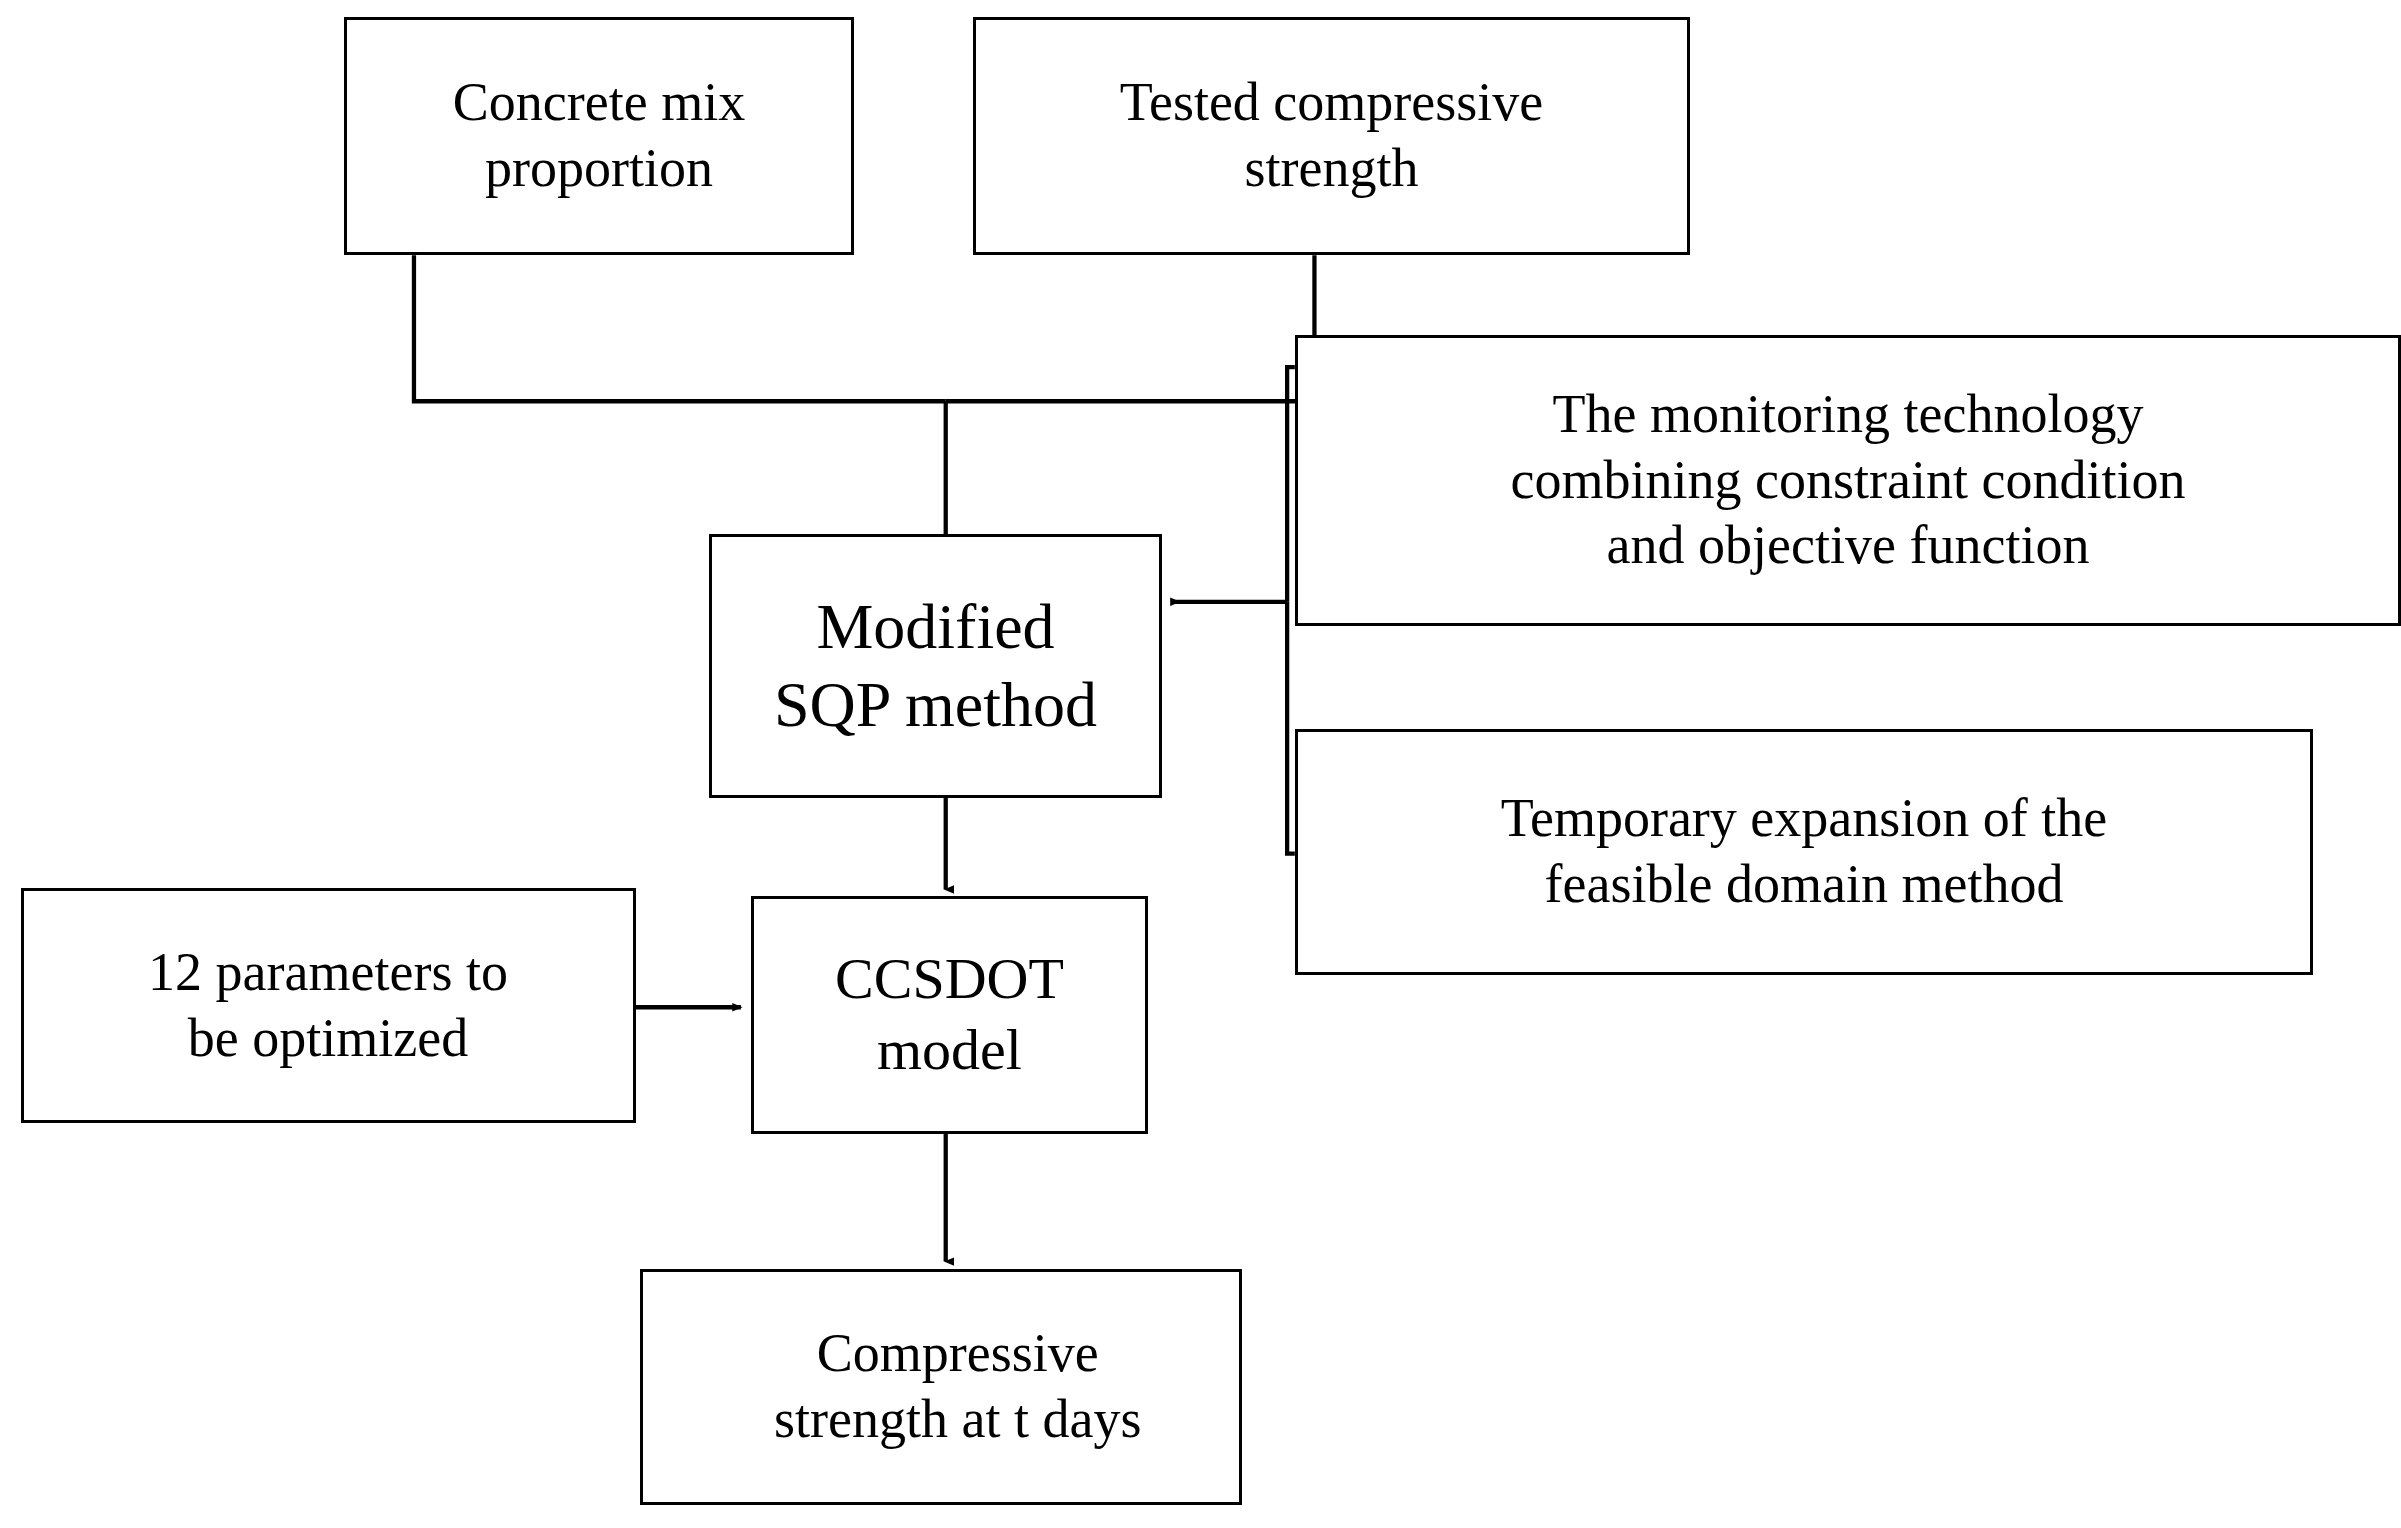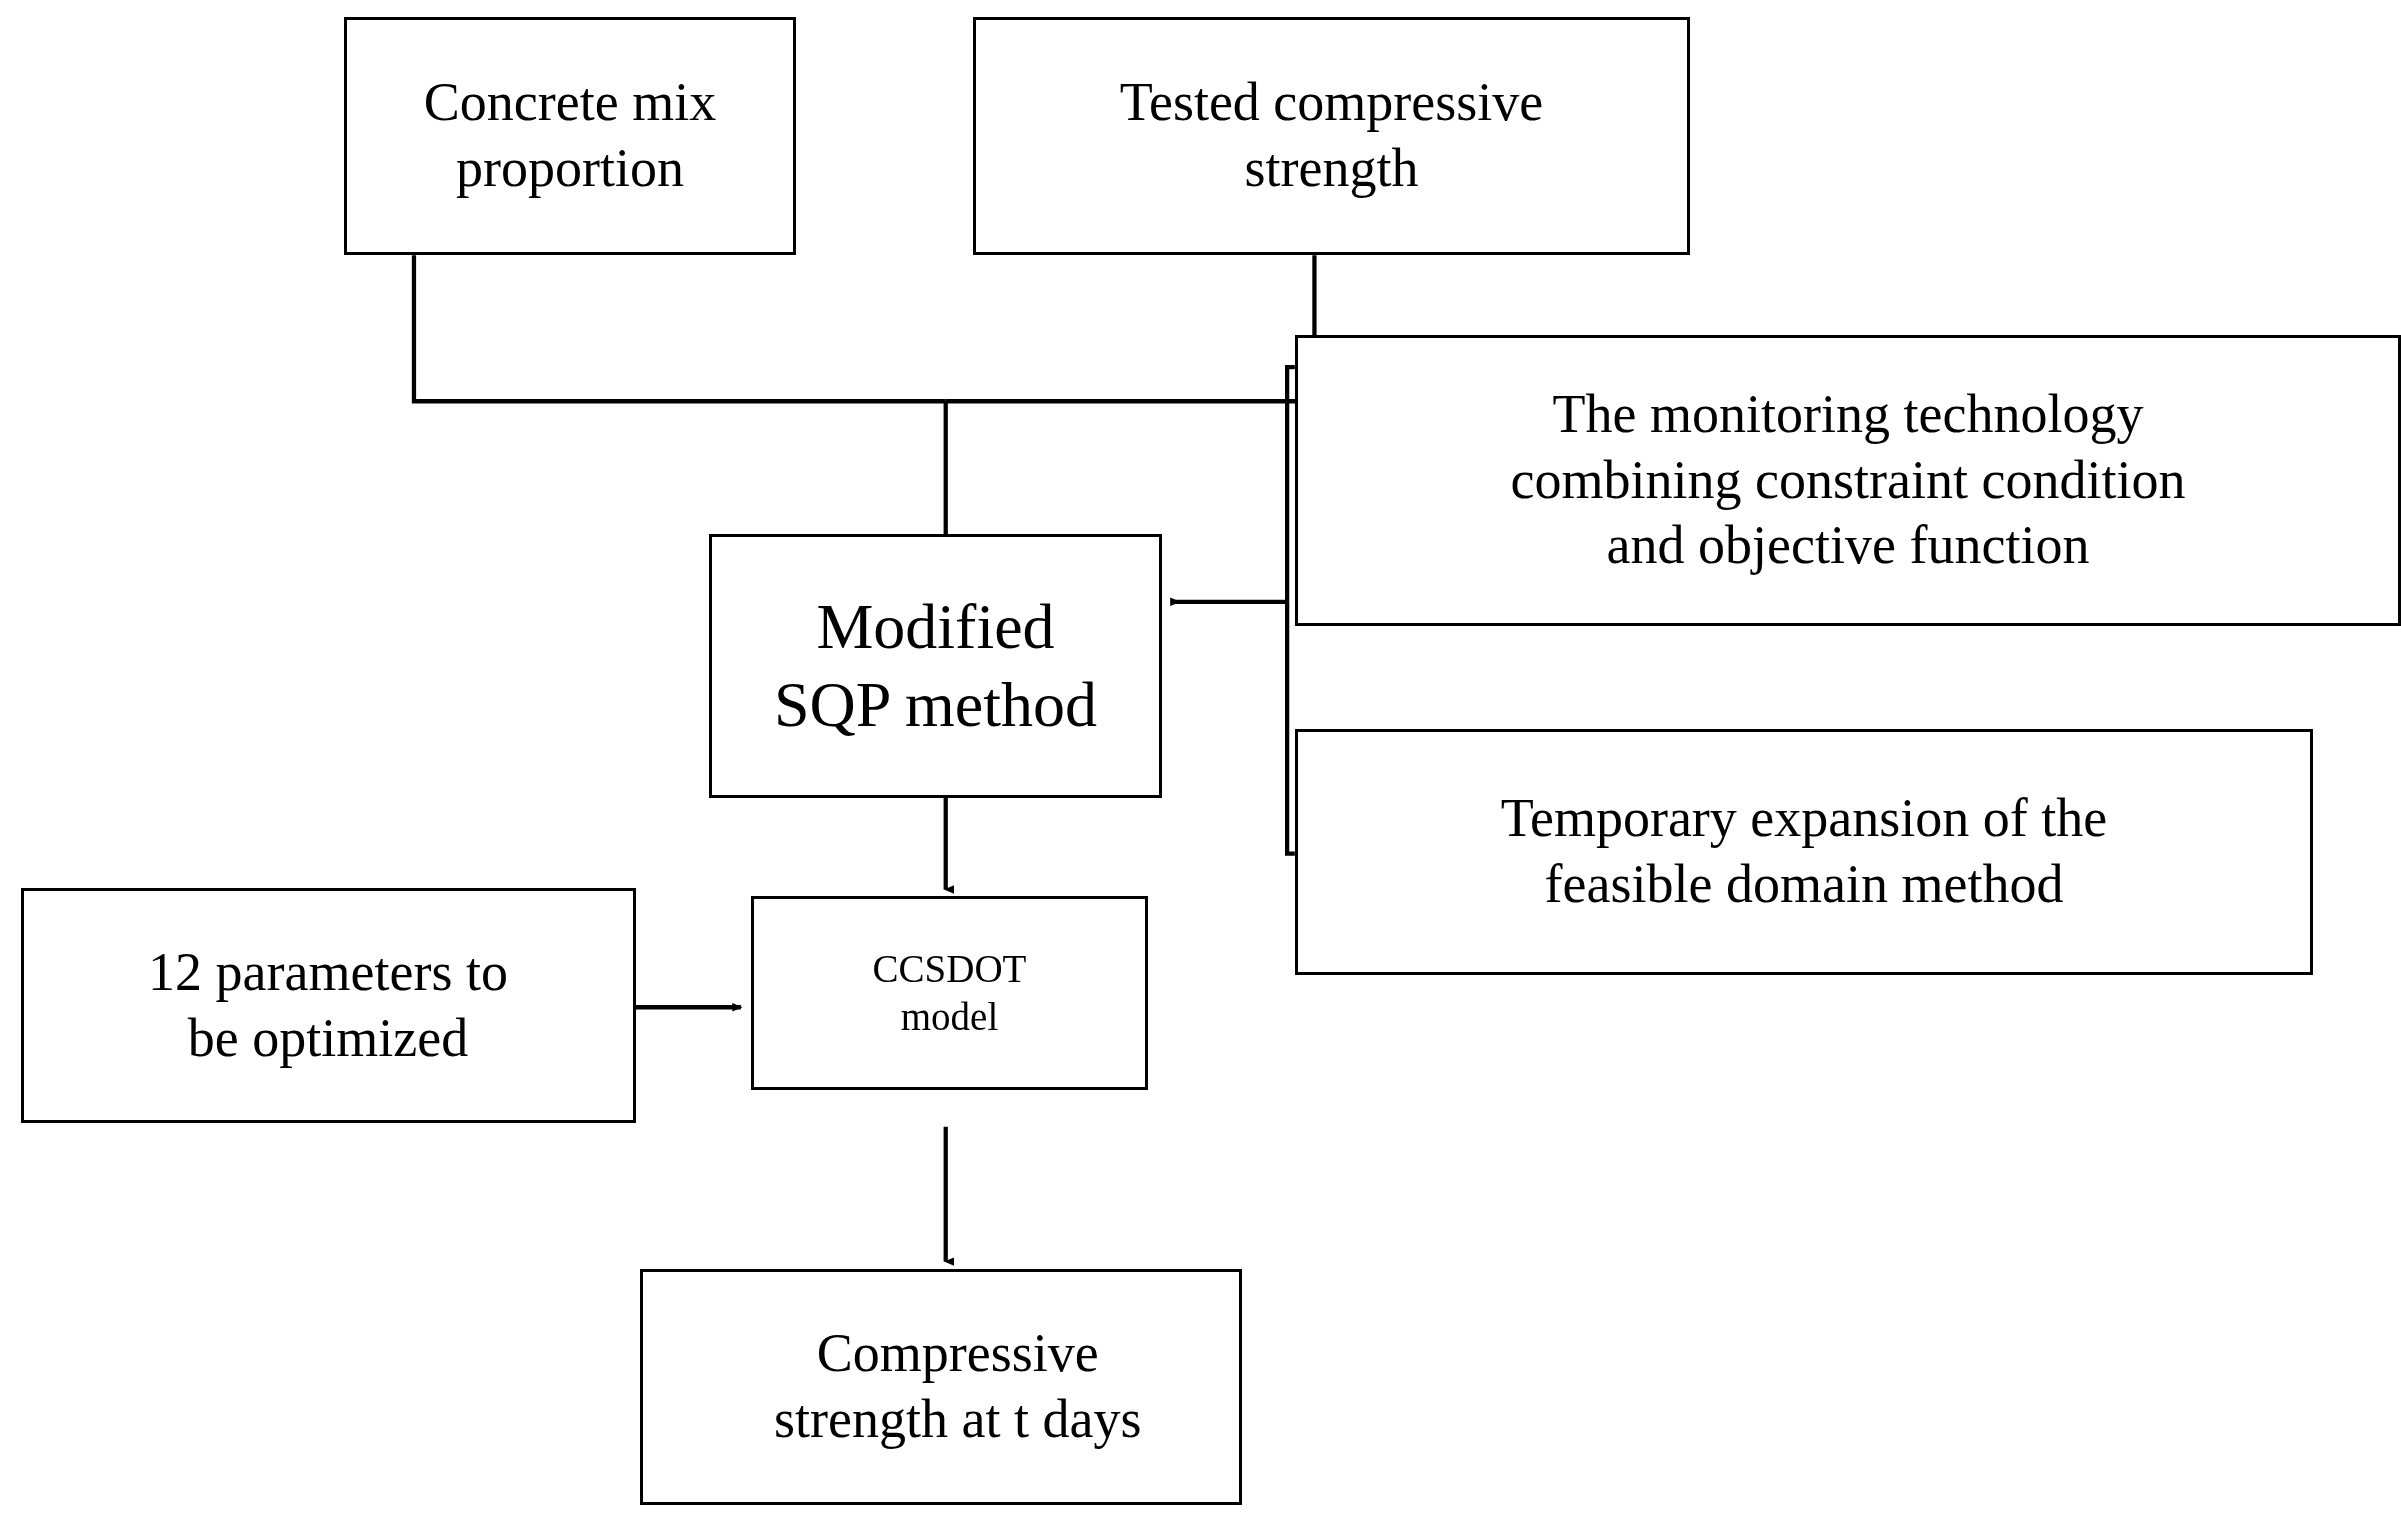--- a/index.html
+++ b/index.html
@@ -28,27 +28,27 @@
     color: #000000;
     line-height: 1.22;
     padding: 3.4px 8.5px;
     white-space: pre-line;
   }
   .node-label {
     display: block;
     width: 100%;
     white-space: pre-line;
   }
-  #n-concrete      { left: 344px;  top: 17px;   width: 452px;  height: 238px; font-size: 54px; }
+  #n-concrete      { left: 344px;  top: 17px;   width: 510px;  height: 238px; font-size: 54px; }
   #n-tested        { left: 973px; top: 17px;   width: 717px;  height: 238px; font-size: 54px; }
   #n-monitoring    { left: 1295px; top: 335px;  width: 1106px; height: 291px; font-size: 54px; justify-content: center; }
   #n-sqp           { left: 709px;  top: 534px;  width: 453px;  height: 264px; font-size: 64px; }
   #n-temporary     { left: 1295px; top: 705px;  width: 1018px; height: 246px; font-size: 54px; margin-top: 24px; }
   #n-params        { left: 20.5px;   top: 888px; width: 615px;  height: 235px; font-size: 54px; }
-  #n-ccsdot        { left: 751px;  top: 896px; width: 397px;  height: 194px; font-size: 39px; }
+  #n-ccsdot        { left: 751px;  top: 896px; width: 397px;  height: 238px; font-size: 58px; }
   #n-output        { left: 640px;  top: 1269px; width: 602px;  height: 236px; font-size: 54px; padding-left: 42px; }
 
   #wires {
     position: absolute;
     left: 0; top: 0;
     width: 2401px;
     height: 1528px;
     pointer-events: none;
   }
 </style>

